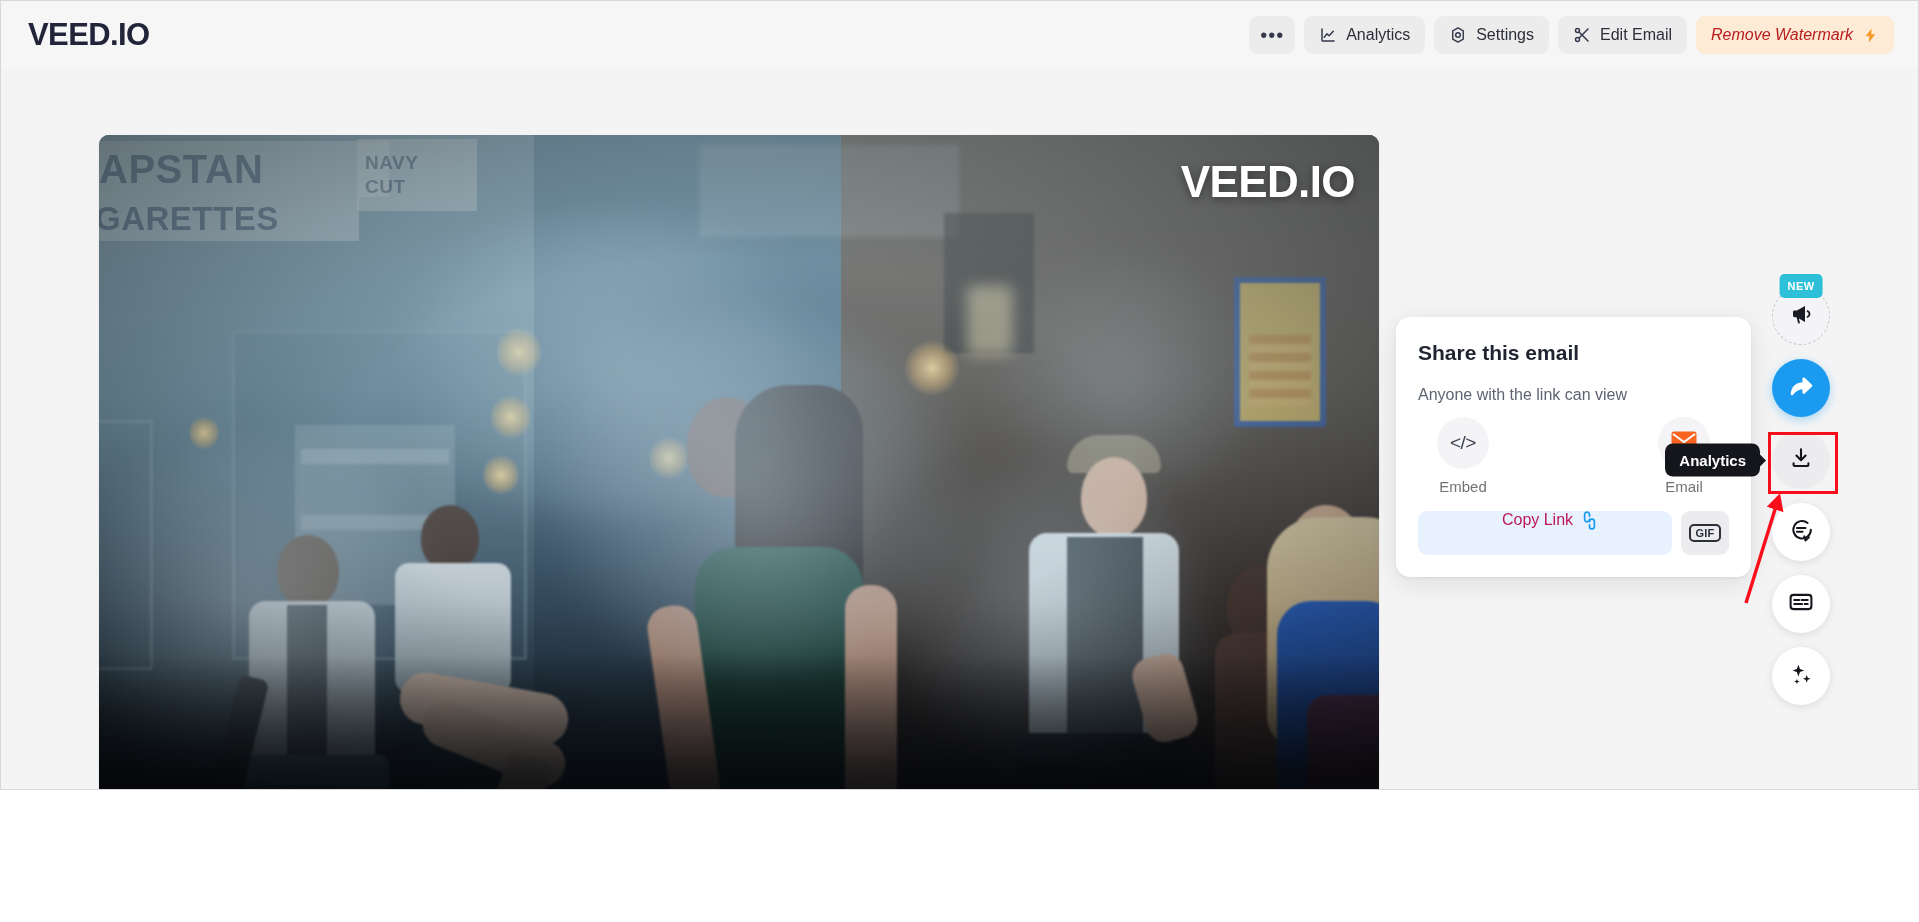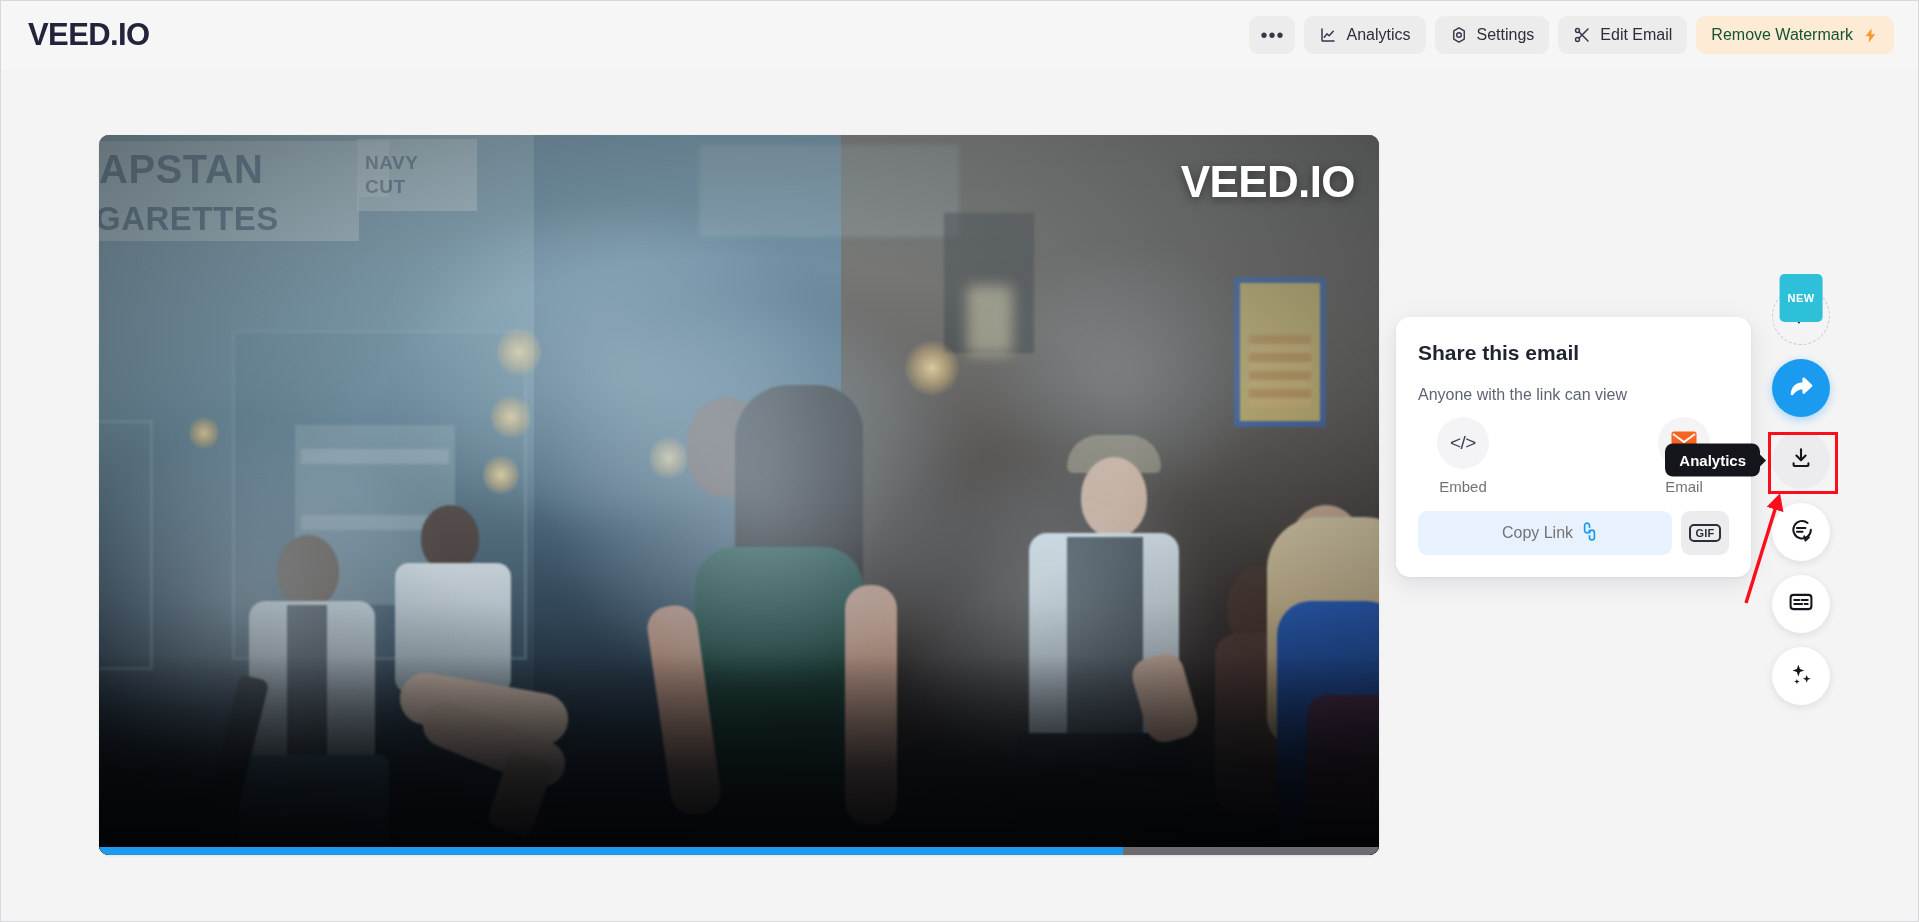--- a/index.html
+++ b/index.html
@@ -4,21 +4,21 @@
 <style>
   * { box-sizing: border-box; margin: 0; padding: 0; }
   html, body {
     width: 1919px; height: 922px;
     overflow: hidden;
     background: #ffffff;
     font-family: "Liberation Sans", sans-serif;
   }
   #app {
     position: relative;
-    width: 1919px; height: 922px;
+    width: 1919px; height: 790px;
     background: #f4f4f5;
     border: 1px solid #d8d8dc;
     overflow: hidden;
   }
 
   
   .header {
     position: absolute; top: 0; left: 0;
     width: 100%; height: 68px;
     background: #f6f6f7;
@@ -45,21 +45,22 @@
     color: #2c2e3a;
     font-size: 16px;
     cursor: pointer;
     white-space: nowrap;
     user-select: none;
   }
   .hbtn.icon-only { width: 46px; padding: 0; justify-content: center; }
   .hbtn .dots { font-size: 20px; letter-spacing: 1px; line-height: 0.4; color:#35374a; }
   .hbtn.watermark {
     background: #fdebd6;
-    color: #14532d;
+    color: #b91c1c;
+    font-style: italic;
   }
   .hicon { display: flex; align-items: center; }
 
   
   .stage {
     position: absolute;
     left: 98px; top: 134px;
     width: 1280px; height: 720px;
     border-radius: 10px;
     overflow: hidden;
@@ -230,22 +231,22 @@
   .share-opt-label { font-size:15px; color:#737373; }
   .embed-glyph { font-size:19px; color:#3c4150; font-weight:500; letter-spacing:-.5px; }
   .copy-row {
     margin-top:16px;
     display:flex; gap:9px; align-items:center;
   }
   .copy-link {
     flex:1; height:44px;
     background:#e8f2fe;
     border-radius:9px;
-    display:flex; align-items:center; justify-content:center; gap:9px;
-    font-size:16px; color:#737373;
+    display:flex; align-items:flex-start; justify-content:center; gap:9px;
+    font-size:16px; color:#be185d;
     cursor:pointer;
     padding-left:9px;
   }
   .gif-btn {
     width:48px; height:44px;
     background:#ececee;
     border-radius:9px;
     display:flex; align-items:center; justify-content:center;
     cursor:pointer;
   }
@@ -278,21 +279,21 @@
   }
   .rail-btn.primary { background:#1a9bf0; box-shadow: 0 3px 10px rgba(26,155,240,.35); }
   .rail-btn.soft { background:#ececee; box-shadow:none; }
   .new-badge {
     position:absolute; top:-13px; left:50%;
     transform: translateX(-50%);
     background:#2ec0d9;
     color:#ffffff;
     font-size:11px; font-weight:700;
     letter-spacing:.4px;
-    padding:18px 8px;
+    padding:6px 8px;
     border-radius:5px;
     z-index:3;
   }
   .rail-slot { position:relative; display:flex; justify-content:center; }
 
   
   .tooltip {
     position:absolute;
     right: 70px; top: 50%;
     transform: translateY(-50%);

